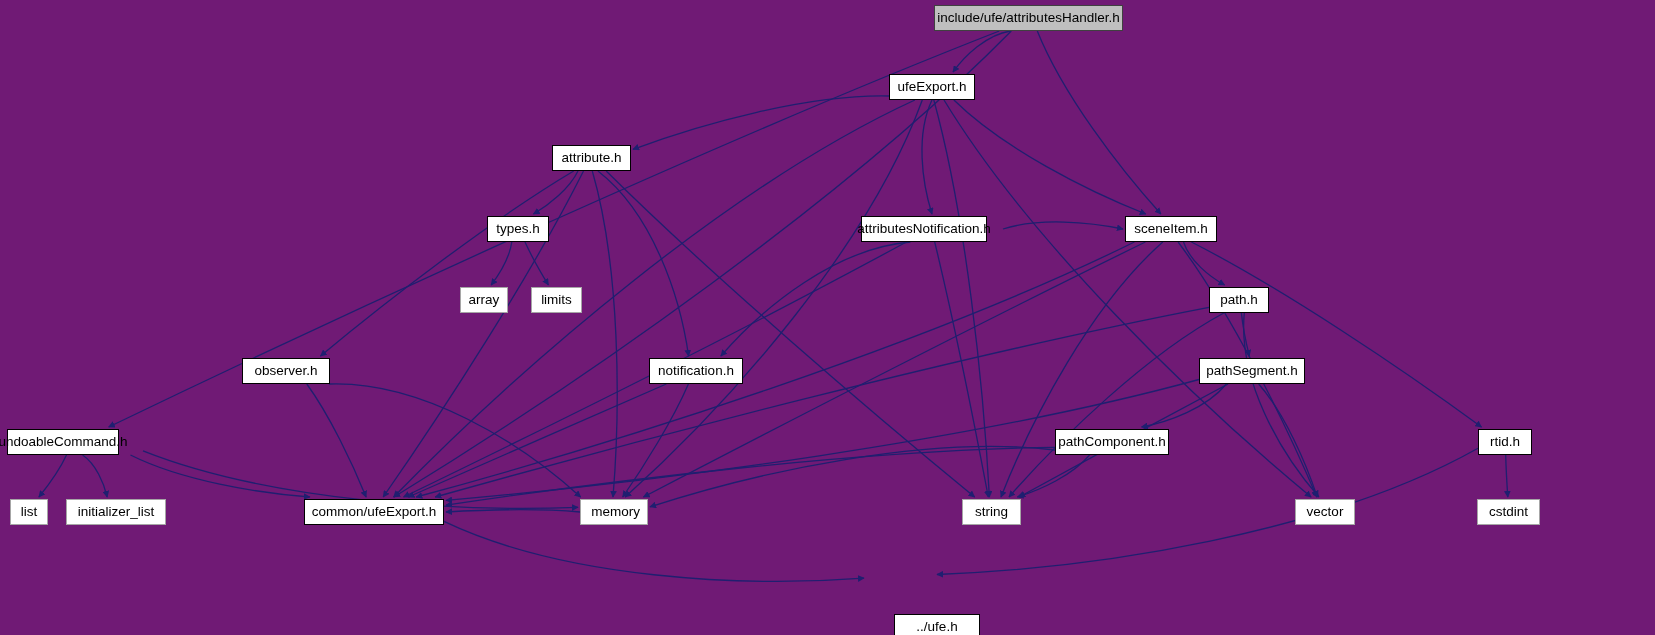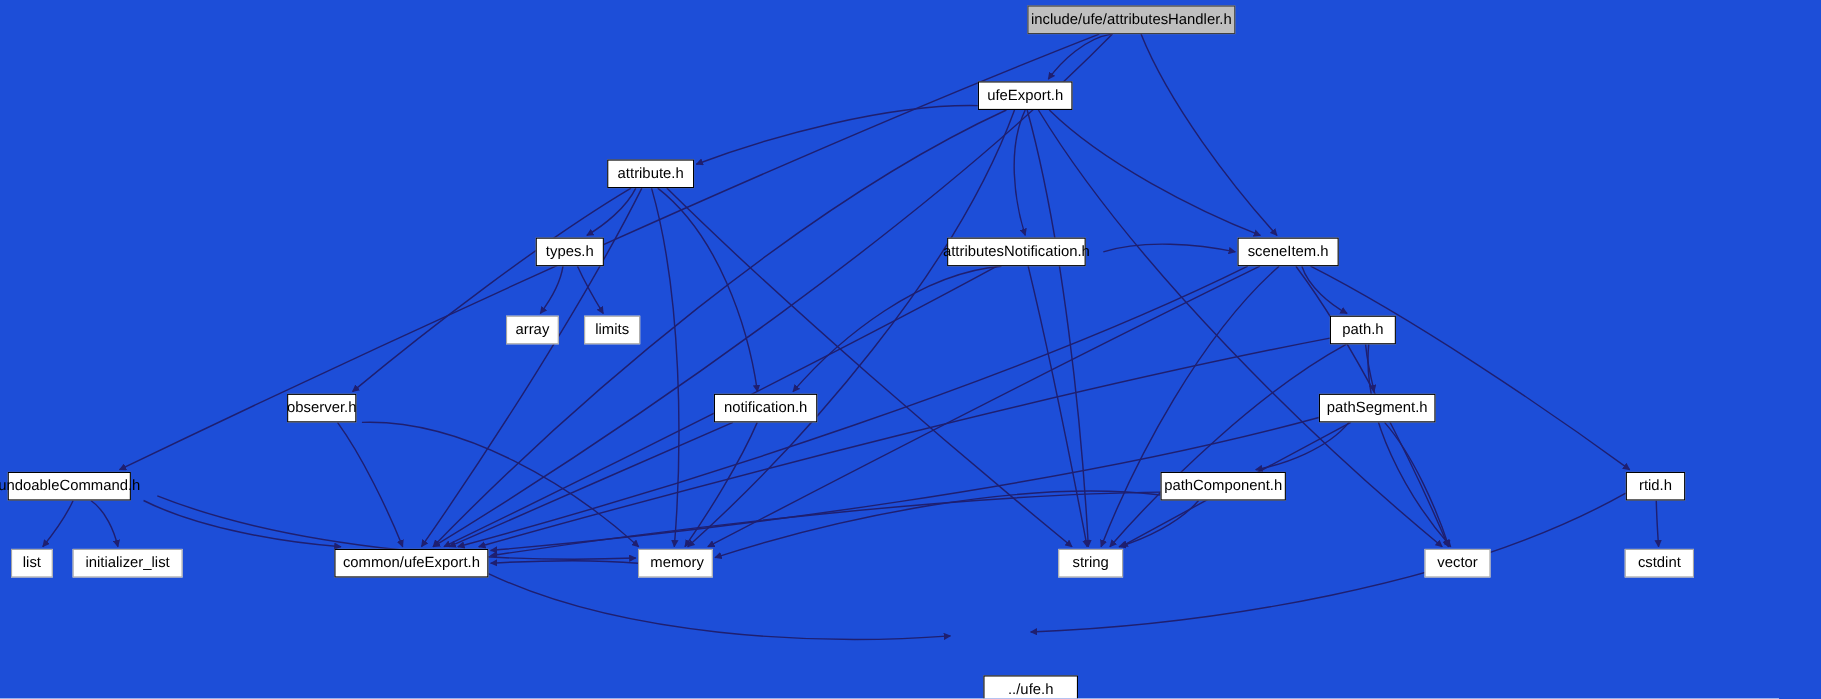--- a/index.html
+++ b/index.html
@@ -5,21 +5,21 @@
 <style>
   html, body {
     margin: 0;
     padding: 0;
     background: #ffffff;
   }
   #graph-root {
     position: relative;
     width: 1655px;
     height: 635px;
-    background: #1d4ed8;
+    background: #701a75;
     font-family: "Liberation Sans", sans-serif;
     overflow: hidden;
   }
   #edge-layer {
     position: absolute;
     left: 0;
     top: 0;
     width: 1655px;
     height: 635px;
     pointer-events: none;
@@ -154,21 +154,21 @@
       </div>
       <div class="node" style="left: 1209px; top: 287px; width: 60px;">
         <span class="node-label">path.h</span>
       </div>
       <div class="node" style="left: 1199px; top: 358px; width: 106px;">
         <span class="node-label">pathSegment.h</span>
       </div>
       <div class="node" style="left: 1055px; top: 429px; width: 114px;">
         <span class="node-label">pathComponent.h</span>
       </div>
-      <div class="node" style="left: 261px; top: 358px; width: 63px;">
+      <div class="node" style="left: 242px; top: 358px; width: 88px;">
         <span class="node-label">observer.h</span>
       </div>
       <div class="node" style="left: 649px; top: 358px; width: 94px;">
         <span class="node-label">notification.h</span>
       </div>
       <div class="node" style="left: 7px; top: 429px; width: 112px;">
         <span class="node-label">undoableCommand.h</span>
       </div>
       <div class="node sys" style="left: 10px; top: 499px; width: 38px;">
         <span class="node-label">list</span>

